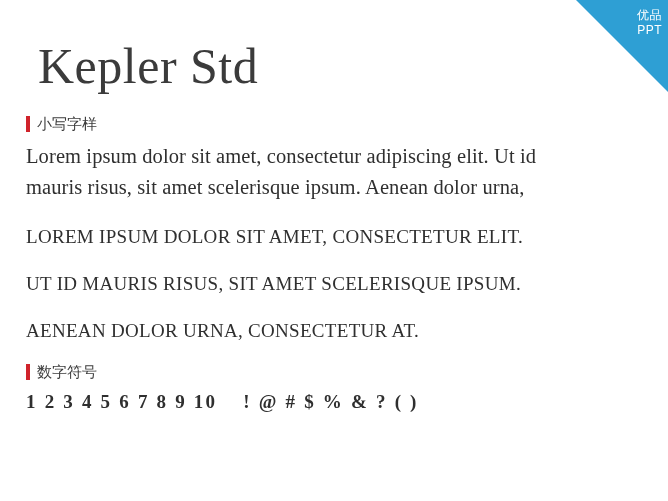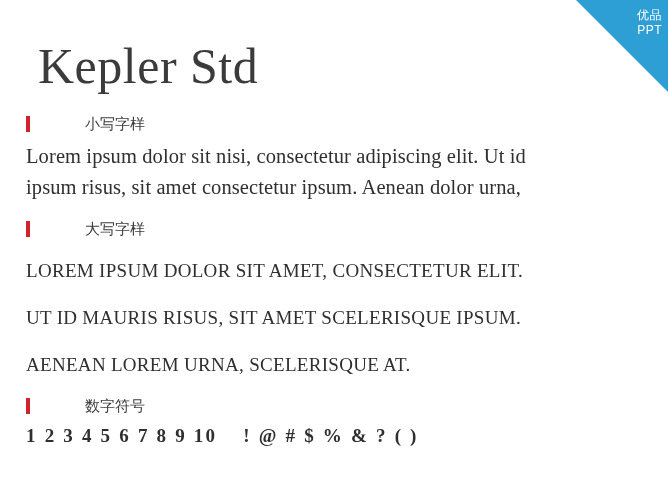--- a/index.html
+++ b/index.html
@@ -69,21 +69,20 @@
   }
 
   
   .section {
     margin-top: 18px;
   }
   .sec-head {
     display: flex;
     align-items: center;
     margin-bottom: 9px;
-    gap: 48px;
   }
   .sec-bar {
     display: inline-block;
     width: 4px;
     height: 16px;
     background: #d0232b;
     margin-right: 7px;
   }
   .sec-label {
     font-family: "Liberation Sans", sans-serif;
@@ -138,34 +137,30 @@
   </div>
 
   <h1 class="title">Kepler Std</h1>
 
   <div class="section">
     <div class="sec-head">
       <span class="sec-bar"></span>
       <span class="sec-label">小写字样</span>
     </div>
     <div class="sample sample-lower">
-      <div>Lorem ipsum dolor sit nisi, consectetur adipiscing elit. Ut id</div>
-      <div>ipsum risus, sit amet consectetur ipsum. Aenean dolor urna,</div>
+      <div>Lorem ipsum dolor sit amet, consectetur adipiscing elit. Ut id</div>
+      <div>mauris risus, sit amet scelerisque ipsum. Aenean dolor urna,</div>
     </div>
   </div>
 
   <div class="section">
-    <div class="sec-head">
-      <span class="sec-bar"></span>
-      <span class="sec-label">大写字样</span>
-    </div>
     <div class="sample sample-upper">
       <div>LOREM IPSUM DOLOR SIT AMET, CONSECTETUR ELIT.</div>
       <div>UT ID MAURIS RISUS, SIT AMET SCELERISQUE IPSUM.</div>
-      <div>AENEAN LOREM URNA, SCELERISQUE AT.</div>
+      <div>AENEAN DOLOR URNA, CONSECTETUR AT.</div>
     </div>
   </div>
 
   <div class="section sec-numbers">
     <div class="sec-head">
       <span class="sec-bar"></span>
       <span class="sec-label">数字符号</span>
     </div>
     <div class="sample sample-digits">
       <span>1 2 3 4 5 6 7 8 9 10</span><span class="digits-gap"></span><span>! @ # $ % &amp; ? ( )</span>

